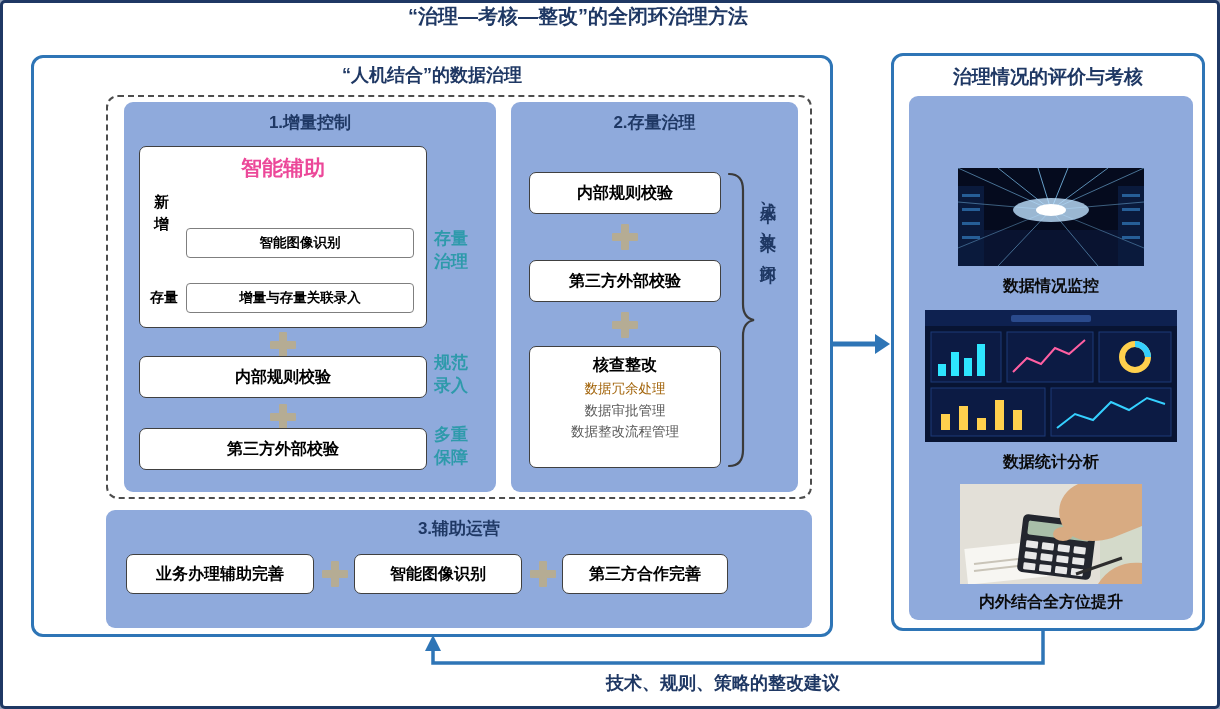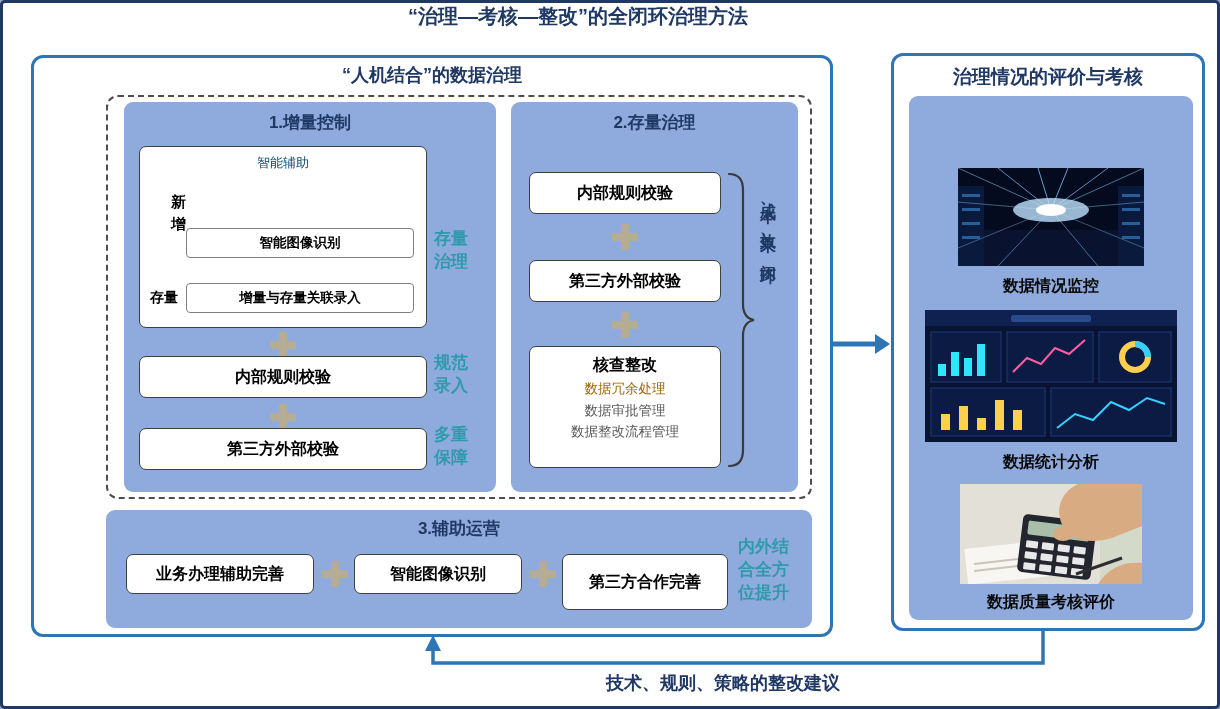--- a/index.html
+++ b/index.html
@@ -41,23 +41,23 @@
   <div class="section-border" style="left:28px;top:52px;width:802px;height:582px;">
 
     <div class="abs ctr t-navy" style="left:0;top:5px;width:100%;font-size:18px;">“人机结合”的数据治理</div>
 
     <div class="dashed" style="left:72px;top:37px;width:706px;height:404px;"></div>
 
     <div class="panel" style="left:90px;top:44px;width:372px;height:390px;">
       <div class="panel-title" style="top:9px;">1.增量控制</div>
 
       <div class="wbox" style="left:15px;top:44px;width:288px;height:182px;display:block;">
-        <div class="abs ctr" style="left:0;top:7px;width:100%;font-size:13px;font-weight:normal;color:#0c4a6e;">智能辅助</div>
-
-        <div class="abs" style="left:31px;top:44px;width:18px;font-size:15px;font-weight:bold;line-height:1.45;word-break:break-all;color:#000;">新增</div>
+        <div class="abs ctr" style="left:0;top:7px;width:100%;font-size:21px;font-weight:bold;color:#ec4899;">智能辅助</div>
+
+        <div class="abs" style="left:14px;top:44px;width:18px;font-size:15px;font-weight:bold;line-height:1.45;word-break:break-all;color:#000;">新增</div>
 
 
         <div class="inner-box" style="left:46px;top:81px;width:228px;height:30px;">
           <span>智能图像识别</span>
         </div>
 
         <div class="abs" style="left:10px;top:142px;font-size:14px;font-weight:bold;color:#000;">存量</div>
 
         <div class="inner-box" style="left:46px;top:136px;width:228px;height:30px;">
           <span>增量与存量关联录入</span>
@@ -118,25 +118,24 @@
       </div>
 
       <div class="plus" style="left:216px;top:51px;"></div>
 
       <div class="wbox" style="left:248px;top:44px;width:168px;height:40px;">
         <span>智能图像识别</span>
       </div>
 
       <div class="plus" style="left:424px;top:51px;"></div>
 
-      <div class="wbox" style="left:456px;top:44px;width:166px;height:56px;">
+      <div class="wbox" style="left:456px;top:44px;width:166px;height:40px;">
         <span>第三方合作完善</span>
       </div>
 
-      <div class="abs teal" style="left:632px;top:26px;width:56px;font-size:17px;">内外结合全方位提升</div>
     </div>
   </div>
 
   <div class="section-border" style="left:888px;top:50px;width:314px;height:578px;">
 
     <div class="abs ctr t-navy" style="left:0;top:8px;width:100%;font-size:19px;">治理情况的评价与考核</div>
 
     <div class="panel" style="left:15px;top:40px;width:284px;height:524px;">
 
       <div class="img-frame" style="left:49px;top:72px;width:186px;height:98px;">
@@ -230,21 +229,21 @@
                 <rect x="98" y="82" width="12" height="7" rx="1"></rect>
                 <rect x="114" y="82" width="12" height="7" rx="1"></rect>
             </g>
           </g>
           <path d="M182,0 L118,0 C100,8 94,28 104,44 C112,57 132,60 152,54 L182,42 Z" fill="#d8ab82"></path>
           <ellipse cx="103" cy="50" rx="10" ry="7" fill="#d8ab82"></ellipse>
           <path d="M182,100 L138,100 C148,84 164,77 182,79 Z" fill="#d8ab82"></path>
           <line x1="116" y1="90" x2="162" y2="74" stroke="#2d2d2d" stroke-width="3"></line>
         </svg>
       </div>
-      <div class="caption" style="top:496px;">数据质量考核评价</div>
+      <div class="caption" style="top:496px;">内外结合全方位提升</div>
     </div>
   </div>
 
   <svg class="abs" style="left:830px;top:324px;" width="58" height="34" viewBox="0 0 58 34">
     <line x1="0" y1="17" x2="42" y2="17" stroke="#2e75b6" stroke-width="5"></line>
     <polygon points="42,7 42,27 57,17" fill="#2e75b6"></polygon>
   </svg>
 
   <svg class="abs" style="left:418px;top:626px;" width="650" height="44" viewBox="0 0 650 44">
     <path d="M622,2 L622,34 L12,34 L12,22" fill="none" stroke="#2e75b6" stroke-width="3.5"></path>

